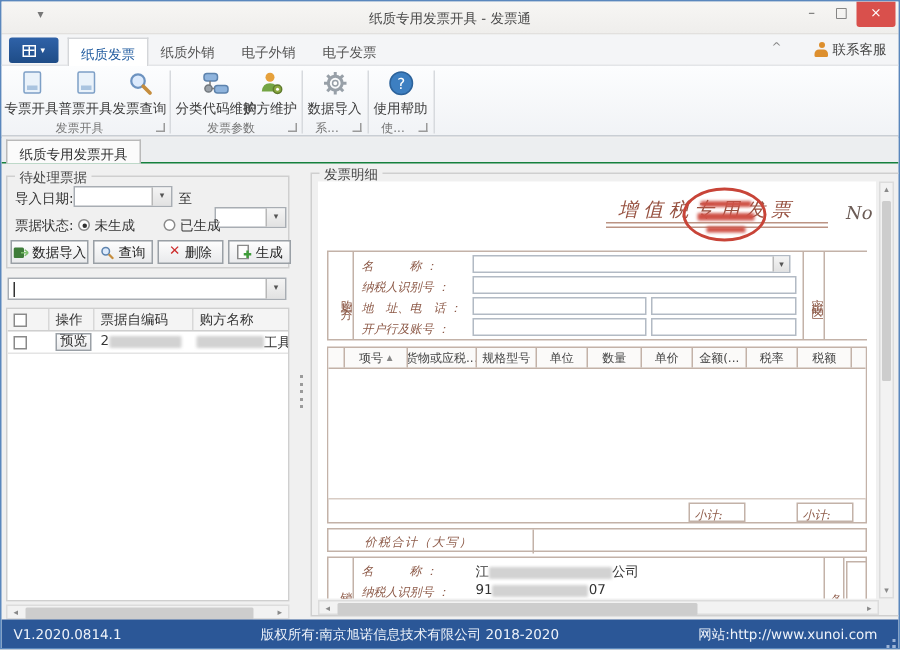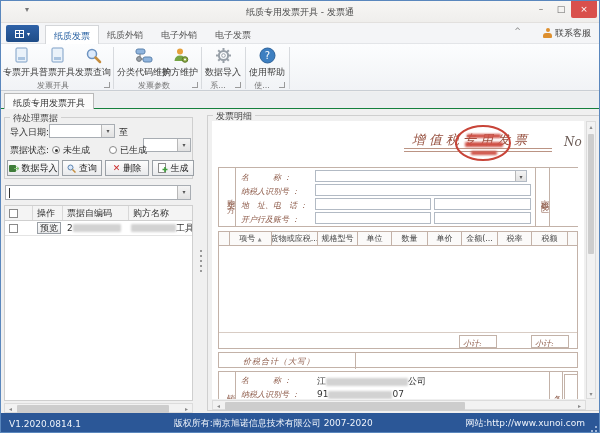--- a/index.html
+++ b/index.html
@@ -390,18 +390,18 @@
 
     <div class="abs scroll-h" style="left:4px;top:284px;width:374px;height:10px;">
       <span class="arr" style="left:0;">◂</span>
       <span class="thumb" style="left:12px;width:240px;"></span>
       <span class="arr" style="right:0;">▸</span>
     </div>
   </div>
 
   <div class="abs statusbar">
     <span style="margin-left:8px;">V1.2020.0814.1</span>
-    <span style="flex:1;text-align:center;">版权所有:南京旭诺信息技术有限公司 2007-2020</span>
+    <span style="flex:1;text-align:center;">版权所有:南京旭诺信息技术有限公司 2018-2020</span>
     <span style="margin-right:14px;text-align:center;">网站:http://www.xunoi.com</span>
     <span style="position:absolute;right:2px;bottom:2px;width:6px;height:6px;border-right:2px dotted #9db4d6;border-bottom:2px dotted #9db4d6;"></span>
   </div>
 
 </div>
 
 </body></html>

